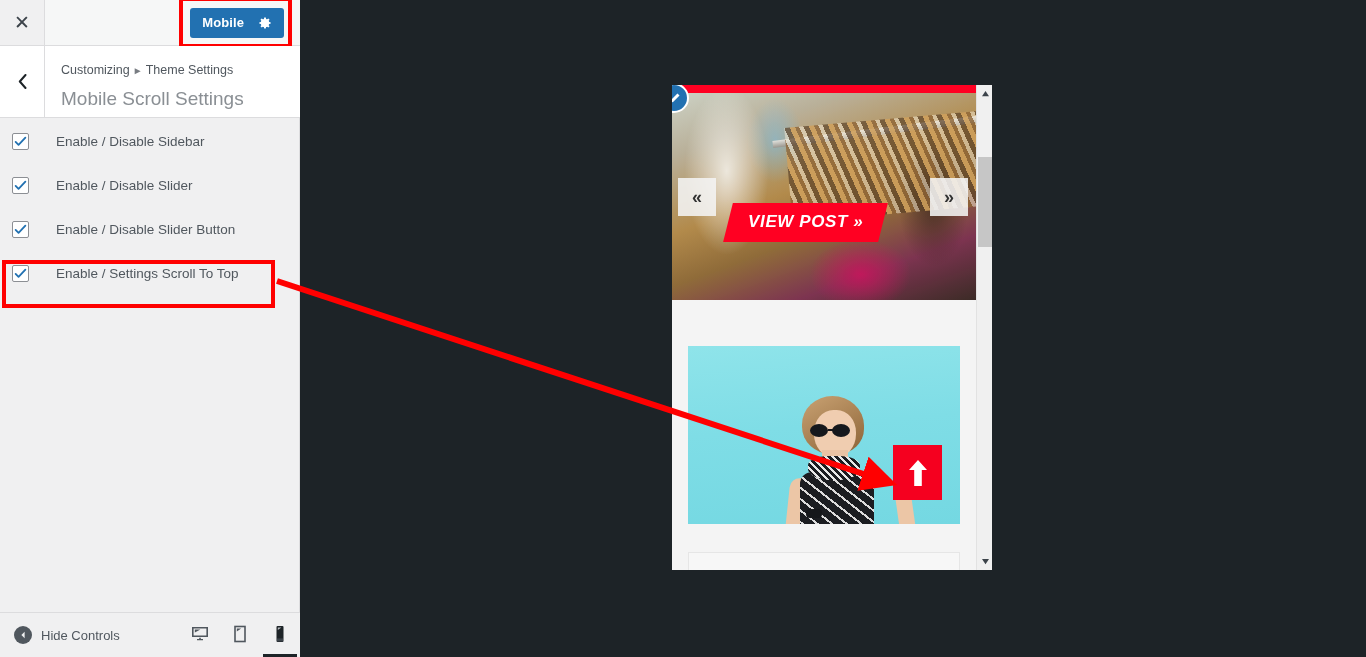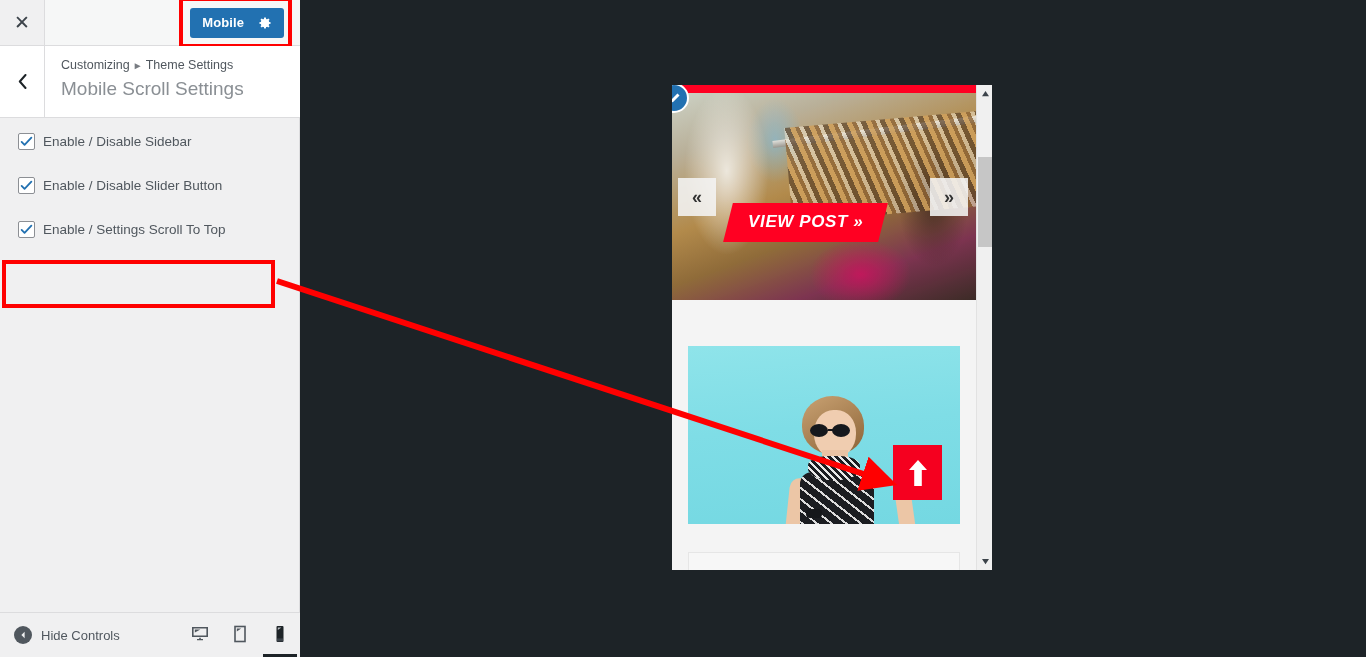--- a/index.html
+++ b/index.html
@@ -50,32 +50,32 @@
     background:#fff; border-bottom:1px solid #dcdcde;
     display:flex; align-items:stretch;
   }
   .cz-back{
     width:45px; border-right:1px solid #dcdcde;
     display:flex; align-items:center; justify-content:center;
     cursor:pointer; color:#1d2327; font-size:17px; font-weight:700;
   }
   .cz-titles{ padding:12px 0 0 16px; }
   .cz-crumb{
-    font-size:12.5px; color:#50575e; line-height:15px;
+    font-size:12.5px; color:#50575e; line-height:24px;
   }
   .cz-crumb .sep{ color:#787c82; padding:0 3px; font-size:10px; }
   .cz-heading{
     font-size:19px; color:#8a8f94; font-weight:400; line-height:26px; margin-top:3px;
   }
 
   
   .cz-controls{ position:absolute; top:119px; left:0; width:300px; }
   .ctl-row{
-    display:flex; align-items:center; gap:8px;
-    height:44px; padding-left:18px;
+    display:flex; align-items:center; gap:27px;
+    height:44px; padding-left:12px;
     position:relative;
   }
   .cbx{
     width:17px; height:17px; flex:0 0 17px;
     border:1px solid #8c8f94; border-radius:2px; background:#fff;
     display:flex; align-items:center; justify-content:center;
     cursor:pointer;
   }
   .cbx svg{ width:13px; height:13px; display:block; }
   .ctl-label{ font-size:13.5px; color:#50575e; }
@@ -313,20 +313,28 @@
 
     <div class="ctl-row">
       <span class="cbx">
         <svg viewBox="0 0 16 16">
             <path d="M2 8.4l3.6 3.8L14 3.2" stroke="#2271b1" stroke-width="2.2" fill="none" stroke-linecap="round" stroke-linejoin="round"></path>
           </svg>
       </span>
       <span class="ctl-label">Enable / Disable Sidebar</span>
     </div>
 
+    <div class="ctl-row">
+      <span class="cbx">
+        <svg viewBox="0 0 16 16">
+            <path d="M2 8.4l3.6 3.8L14 3.2" stroke="#2271b1" stroke-width="2.2" fill="none" stroke-linecap="round" stroke-linejoin="round"></path>
+          </svg>
+      </span>
+      <span class="ctl-label">Enable / Disable Slider</span>
+    </div>
 
     <div class="ctl-row">
       <span class="cbx">
         <svg viewBox="0 0 16 16">
             <path d="M2 8.4l3.6 3.8L14 3.2" stroke="#2271b1" stroke-width="2.2" fill="none" stroke-linecap="round" stroke-linejoin="round"></path>
           </svg>
       </span>
       <span class="ctl-label">Enable / Disable Slider Button</span>
     </div>
 

